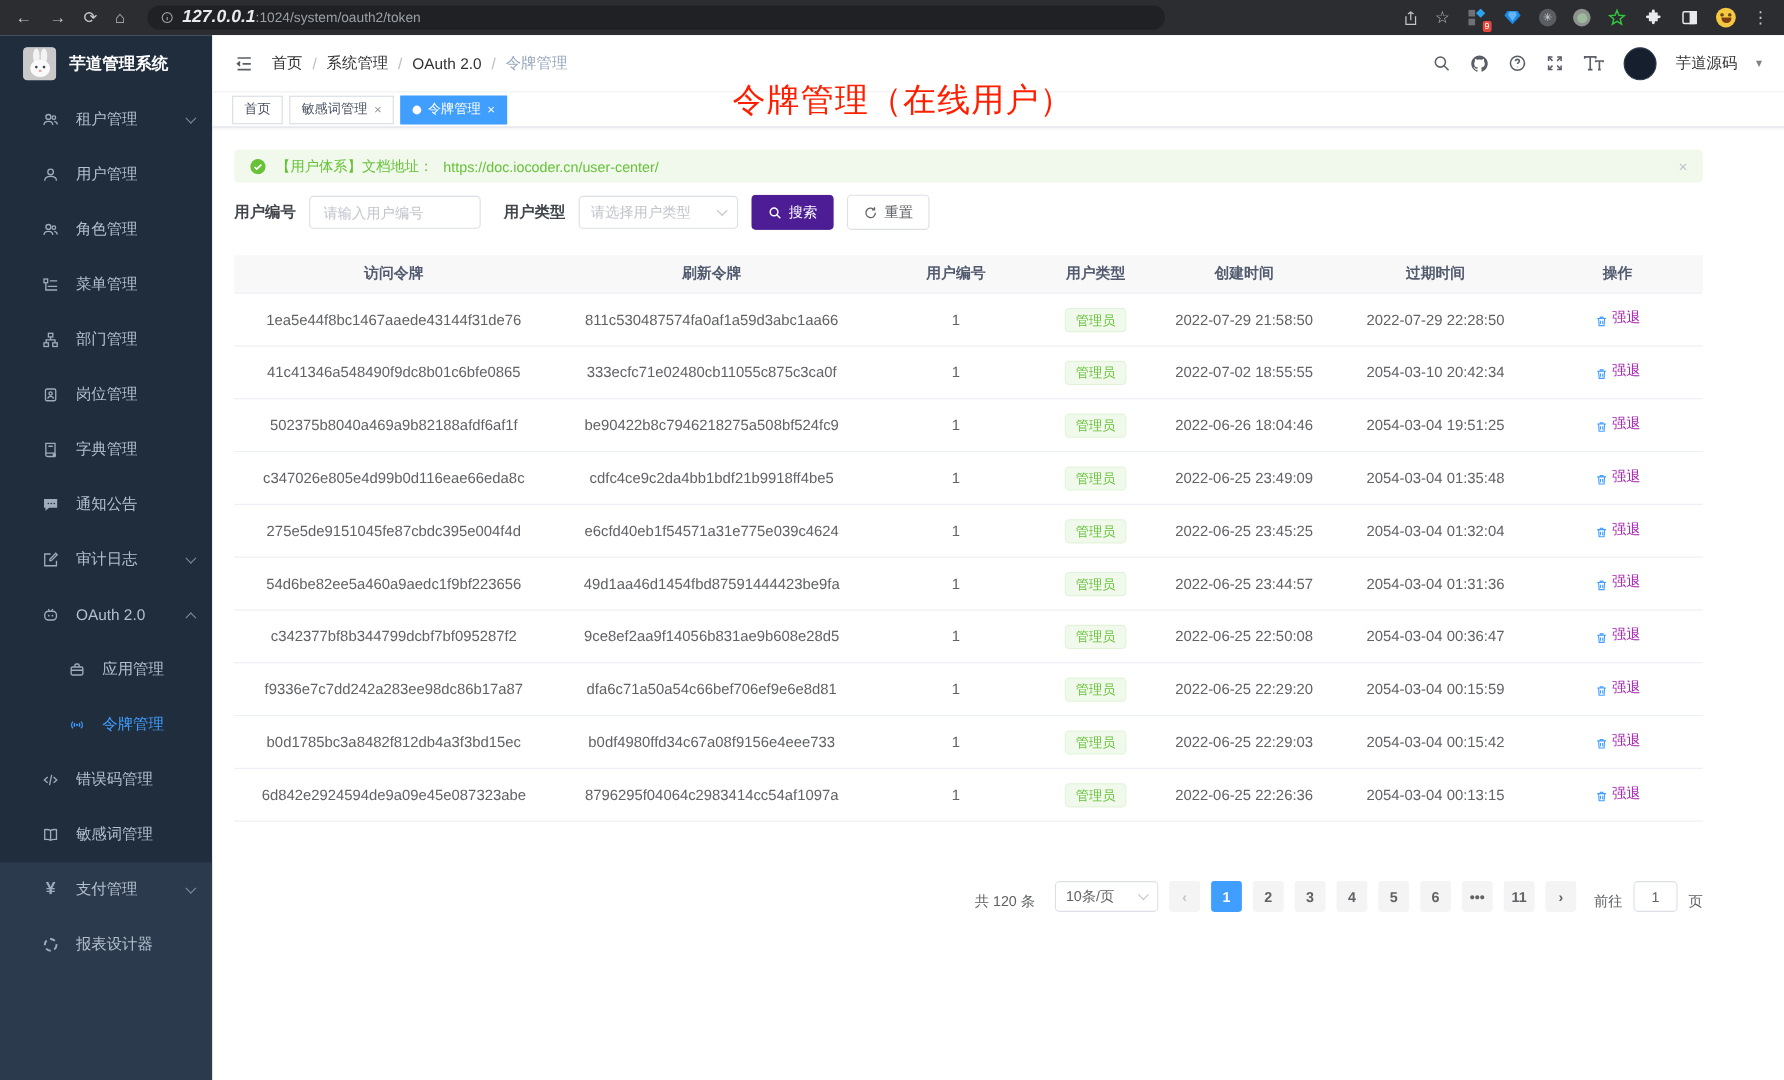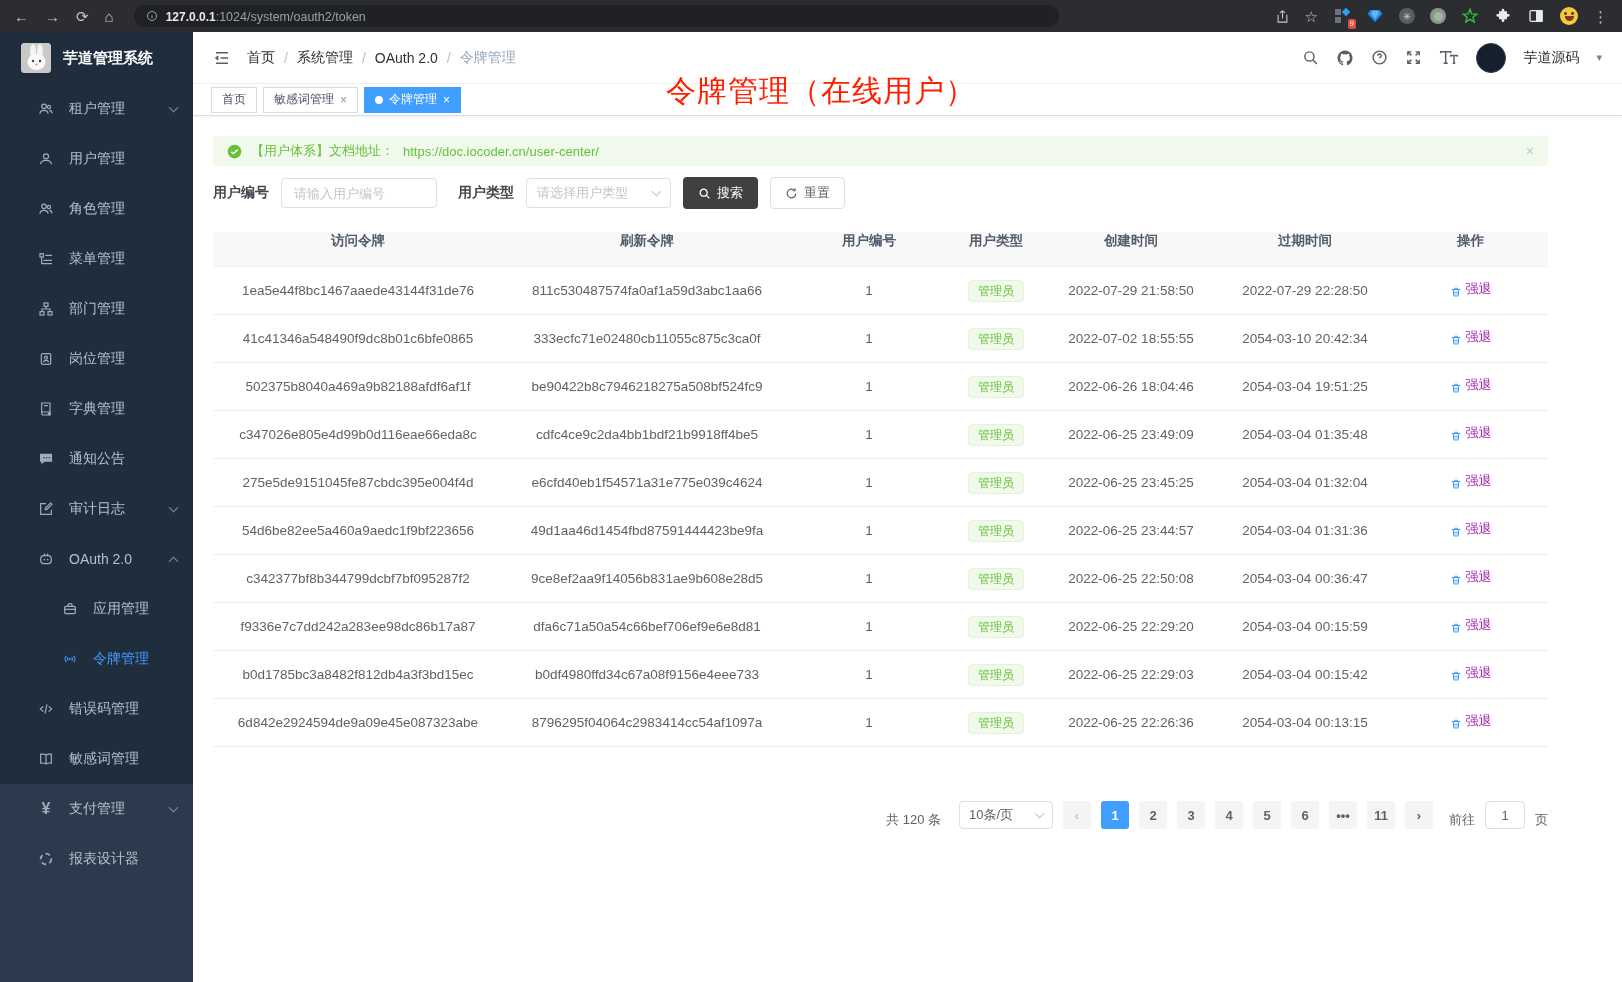--- a/index.html
+++ b/index.html
@@ -6,21 +6,21 @@
   html,body { width:1622px; height:982px; overflow:hidden; background:#fff;
     font-family:"Liberation Sans", sans-serif; }
 
   
   .browser { height:32px; background:#2c2d30; display:flex; align-items:center;
     padding:0 14px; gap:16px; }
   .bicon { color:#c3c6c9; font-size:15px; line-height:1; cursor:pointer; }
   .url-pill { width:925px; height:22px; background:#202124; border-radius:11px;
     display:flex; align-items:center; padding:0 12px; gap:8px; margin-left:4px; }
   .url-pill svg { flex:none; }
-  .url-host { color:#e8eaed; font-size:12px; font-weight:bold; }
+  .url-host { color:#e8eaed; font-size:16px; font-weight:bold;font-style:italic; }
   .url-path { color:#9aa0a6; font-size:12.5px; }
   .br-right { margin-left:auto; display:flex; align-items:center; gap:15px; }
   .ext { width:18px; height:18px; display:flex; align-items:center; justify-content:center; position:relative; }
   .badge { position:absolute; bottom:-4px; right:-5px; background:#e5483e; color:#fff;
     font-size:8px; border-radius:2px; padding:0 2px; line-height:10px; }
   .circ-dark { width:16px; height:16px; border-radius:50%; background:#5a5d61; color:#cfd2d6;
     display:flex; align-items:center; justify-content:center; font-size:10px; }
   .circ-gray { width:16px; height:16px; border-radius:50%; background:#8e938f;
     display:flex; align-items:center; justify-content:center; }
   .circ-gray i { width:9px; height:9px; border-radius:50%; background:#9dbb9b; }
@@ -90,25 +90,25 @@
     padding:0 12px; font-size:13px; color:#606266; outline:none; margin-right:21px; }
   .finput::placeholder { color:#c0c4cc; }
   .fselect { width:145px; height:30px; border:1px solid #dcdfe6; border-radius:4px;
     display:flex; align-items:center; justify-content:space-between; padding:0 10px;
     font-size:13px; color:#c0c4cc; margin-right:12px; cursor:pointer; }
   .schev { width:7px; height:7px; border-right:1.4px solid #c0c4cc; border-bottom:1.4px solid #c0c4cc;
     transform:rotate(45deg); margin-top:-3px; }
   .btn { height:32px; padding:0 14px; border-radius:4px; font-size:13px; display:flex;
     align-items:center; gap:6px; cursor:pointer; border:1px solid transparent;
     font-family:"Liberation Sans", sans-serif; }
-  .btn-primary { background:#404040; color:#fff; }
+  .btn-primary { background:#4c1d95; color:#fff; }
   .btn-plain { background:#fff; color:#606266; border-color:#dcdfe6; margin-left:12px; }
 
   .table { margin-top:23px; width:1335px; border-bottom:1px solid #ebeef5; }
-  .thead { display:flex; background:#f8f8f9; height:34px; 
+  .thead { display:flex; background:#f8f8f9; height:34px; align-items:center;
     color:#515a6e; font-weight:bold; font-size:13.5px; }
   .tr { display:flex; height:48px; align-items:center; border-top:1px solid #ebeef5;
     color:#606266; font-size:13.5px; }
   .thead .td { color:#515a6e; }
   .td { text-align:center; }
   .c1{width:290px}.c2{width:288px}.c3{width:156px}.c4{width:98px}
   .c5{width:172px}.c6{width:176px}.c7{width:155px}
   .tag { display:inline-block; background:#f0f9eb; border:1px solid #e1f3d8; color:#67c23a;
     font-size:12px; padding:4px 9px; border-radius:4px; line-height:1; }
   .action-link { color:#a21caf; display:inline-flex; align-items:flex-end; gap:4px;

